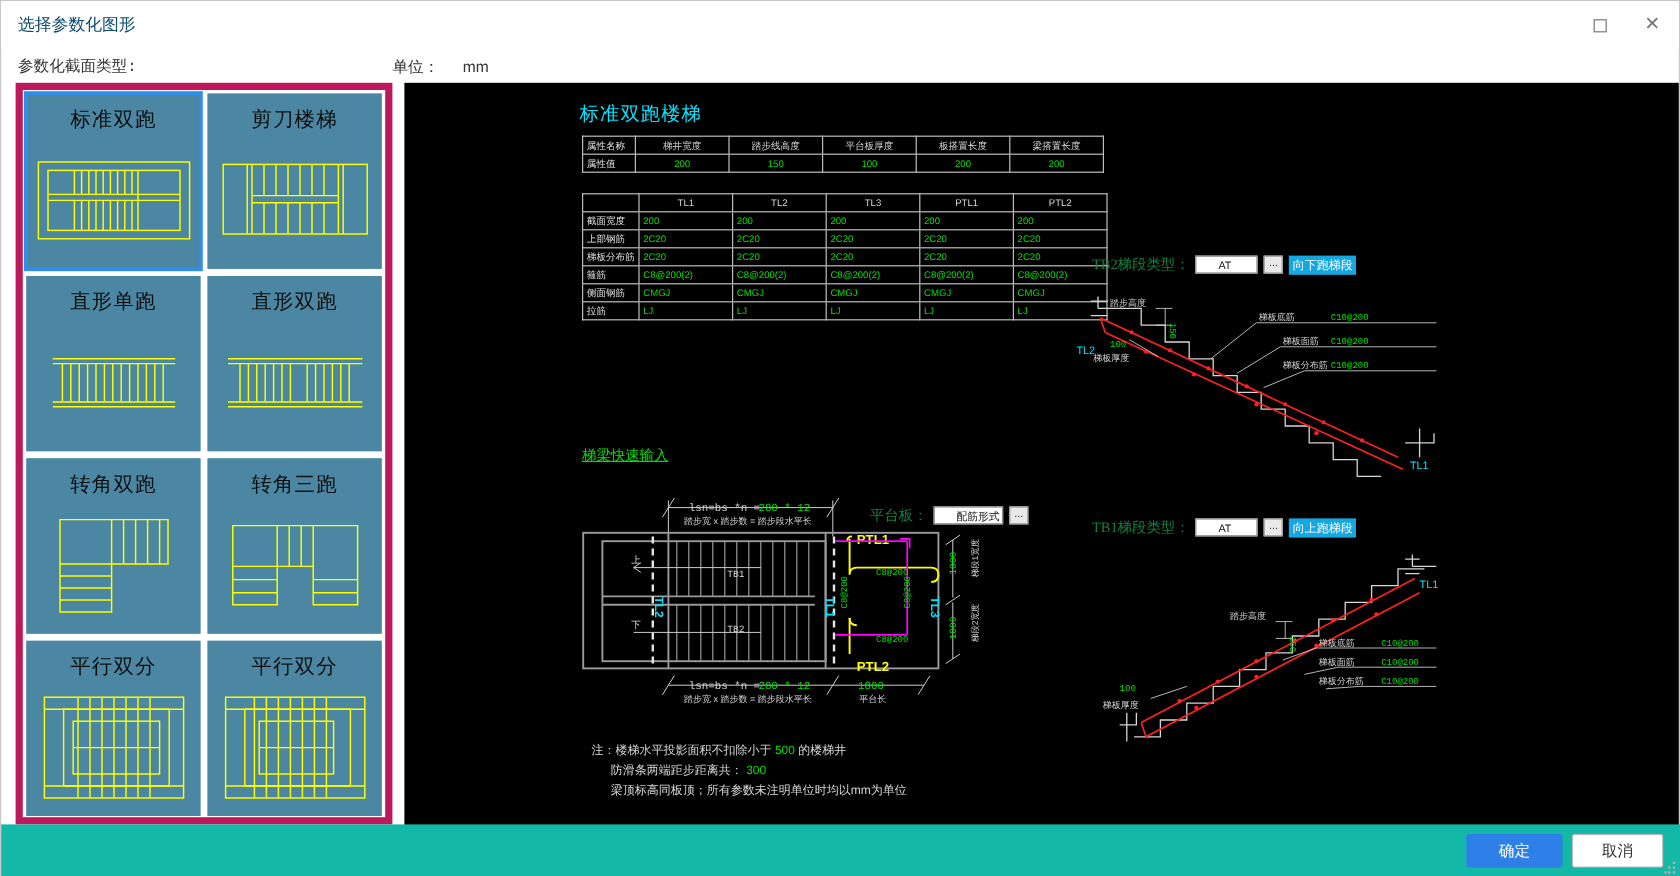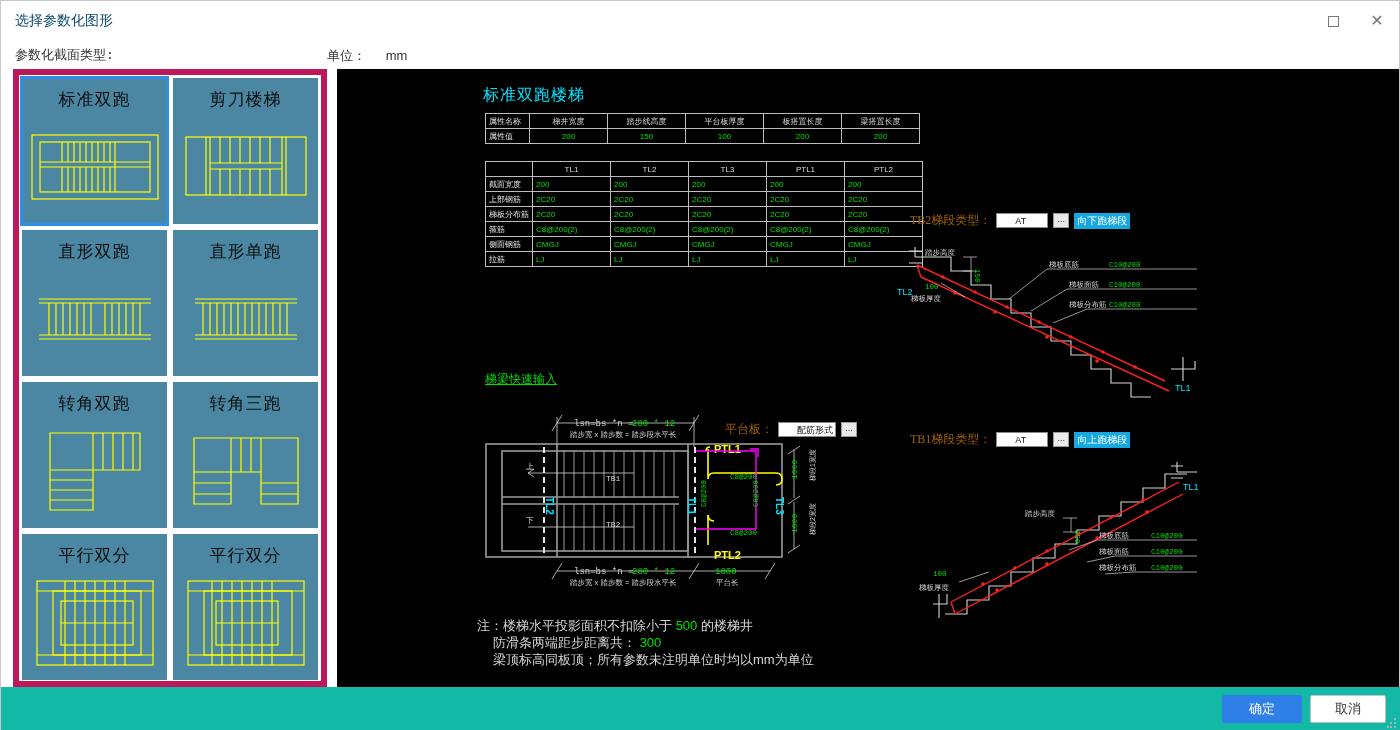--- a/index.html
+++ b/index.html
@@ -58,33 +58,33 @@
   .cad-table td.valL { color:#00e000; text-align:left; width:78px; }
 
   .cad-link { position:absolute; left:148px; top:302px; color:#00e000; font-size:12px; text-decoration:underline; }
 
   
   .plan { position:absolute; left:145px; top:340px; width:340px; height:190px; }
   .plan svg, .sect svg, .tile-art svg { display:block; }
 
   
   .field-row { position:absolute; display:flex; align-items:center; gap:5px; }
-  .field-label { color:#a16207; font-size:12px; font-family:"Liberation Serif", serif; }
+  .field-label { color:#15803d; font-size:12px; font-family:"Liberation Serif", serif; }
   .field-box {
     width:52px; height:15px; background:#fff; border:1px solid #888;
     font-size:9px; color:#111; padding:0 18px; line-height:14px; overflow:hidden; white-space:nowrap;
   }
   .field-box.wide { width:58px; }
   .ell-btn {
     width:16px; height:15px; background:#e9e9e9; border:1px solid #9a9a9a;
     font-size:9px; color:#333; text-align:center; line-height:11px;
   }
   .tag { background:#17a7e0; color:#fff; font-size:10px; padding:1px 3px; font-family:"Liberation Serif", serif; }
 
-  .notes { position:absolute; left:140px; top:548px; color:#d6d6d6; font-size:13px; line-height:17px; }
+  .notes { position:absolute; left:156px; top:548px; color:#d6d6d6; font-size:10px; line-height:17px; }
   .notes .num { color:#00e000; }
   .notes .ln2, .notes .ln3 { padding-left:16px; }
 
   .sect { position:absolute; }
 
   
   .footer { position:absolute; left:0; top:686px; width:1400px; height:44px; background:#14b8a6; }
   .btn { position:absolute; top:8px; height:28px; font-size:13px; border-radius:2px; display:flex; align-items:center; justify-content:center; }
   .btn-ok { left:1221px; width:80px; background:#2f7fe8; color:#fff; border:1px solid #2f7fe8; }
   .btn-cancel { left:1309px; width:76px; background:#fff; color:#333; border:1px solid #c0c0c0; }
@@ -188,20 +188,51 @@
                     <line x1="88" y1="38" x2="88" y2="64"></line>
                 </g>
               </g>
             </svg>
           </div>
         </div>
       </div>
 
       <div class="tilecell">
         <div class="tile">
+          <div class="tile-label">直形单跑</div>
+          <div class="tile-art">
+            <svg width="110" height="60" viewBox="0 0 110 60">
+              <g stroke="#ffff00" stroke-width="1.2" fill="none">
+                <line x1="4" y1="10" x2="106" y2="10"></line>
+                <line x1="4" y1="14" x2="106" y2="14"></line>
+                <line x1="4" y1="46" x2="106" y2="46"></line>
+                <line x1="4" y1="50" x2="106" y2="50"></line>
+                <g>
+                  <line x1="12" y1="14" x2="12" y2="46"></line>
+                    <line x1="19" y1="14" x2="19" y2="46"></line>
+                  <line x1="26" y1="14" x2="26" y2="46"></line>
+                    <line x1="33" y1="14" x2="33" y2="46"></line>
+                  <line x1="40" y1="14" x2="40" y2="46"></line>
+                    <line x1="47" y1="14" x2="47" y2="46"></line>
+                  <line x1="54" y1="14" x2="54" y2="46"></line>
+                    <line x1="61" y1="14" x2="61" y2="46"></line>
+                  <line x1="68" y1="14" x2="68" y2="46"></line>
+                    <line x1="75" y1="14" x2="75" y2="46"></line>
+                  <line x1="82" y1="14" x2="82" y2="46"></line>
+                    <line x1="89" y1="14" x2="89" y2="46"></line>
+                  <line x1="96" y1="14" x2="96" y2="46"></line>
+                </g>
+              </g>
+            </svg>
+          </div>
+        </div>
+      </div>
+
+      <div class="tilecell">
+        <div class="tile">
           <div class="tile-label">直形双跑</div>
           <div class="tile-art">
             <svg width="120" height="60" viewBox="0 0 120 60">
               <g stroke="#ffff00" stroke-width="1.2" fill="none">
                 <line x1="4" y1="10" x2="116" y2="10"></line>
                 <line x1="4" y1="14" x2="116" y2="14"></line>
                 <line x1="4" y1="46" x2="116" y2="46"></line>
                 <line x1="4" y1="50" x2="116" y2="50"></line>
                 <g>
                   <line x1="14" y1="14" x2="14" y2="46"></line>
@@ -219,51 +250,20 @@
                     <line x1="105" y1="14" x2="105" y2="46"></line>
                 </g>
               </g>
             </svg>
           </div>
         </div>
       </div>
 
       <div class="tilecell">
         <div class="tile">
-          <div class="tile-label">直形单跑</div>
-          <div class="tile-art">
-            <svg width="110" height="60" viewBox="0 0 110 60">
-              <g stroke="#ffff00" stroke-width="1.2" fill="none">
-                <line x1="4" y1="10" x2="106" y2="10"></line>
-                <line x1="4" y1="14" x2="106" y2="14"></line>
-                <line x1="4" y1="46" x2="106" y2="46"></line>
-                <line x1="4" y1="50" x2="106" y2="50"></line>
-                <g>
-                  <line x1="12" y1="14" x2="12" y2="46"></line>
-                    <line x1="19" y1="14" x2="19" y2="46"></line>
-                  <line x1="26" y1="14" x2="26" y2="46"></line>
-                    <line x1="33" y1="14" x2="33" y2="46"></line>
-                  <line x1="40" y1="14" x2="40" y2="46"></line>
-                    <line x1="47" y1="14" x2="47" y2="46"></line>
-                  <line x1="54" y1="14" x2="54" y2="46"></line>
-                    <line x1="61" y1="14" x2="61" y2="46"></line>
-                  <line x1="68" y1="14" x2="68" y2="46"></line>
-                    <line x1="75" y1="14" x2="75" y2="46"></line>
-                  <line x1="82" y1="14" x2="82" y2="46"></line>
-                    <line x1="89" y1="14" x2="89" y2="46"></line>
-                  <line x1="96" y1="14" x2="96" y2="46"></line>
-                </g>
-              </g>
-            </svg>
-          </div>
-        </div>
-      </div>
-
-      <div class="tilecell">
-        <div class="tile">
           <div class="tile-label">转角双跑</div>
           <div class="tile-art">
             <svg width="100" height="86" viewBox="0 0 100 86">
               <g stroke="#ffff00" stroke-width="1.2" fill="none">
                 <path d="M5 5 H95 V42 H48 V82 H5 Z"></path>
                 <line x1="48" y1="5" x2="48" y2="42"></line>
                 <line x1="58" y1="5" x2="58" y2="42"></line>
                   <line x1="68" y1="5" x2="68" y2="42"></line>
                 <line x1="78" y1="5" x2="78" y2="42"></line>
                   <line x1="88" y1="5" x2="88" y2="42"></line>

